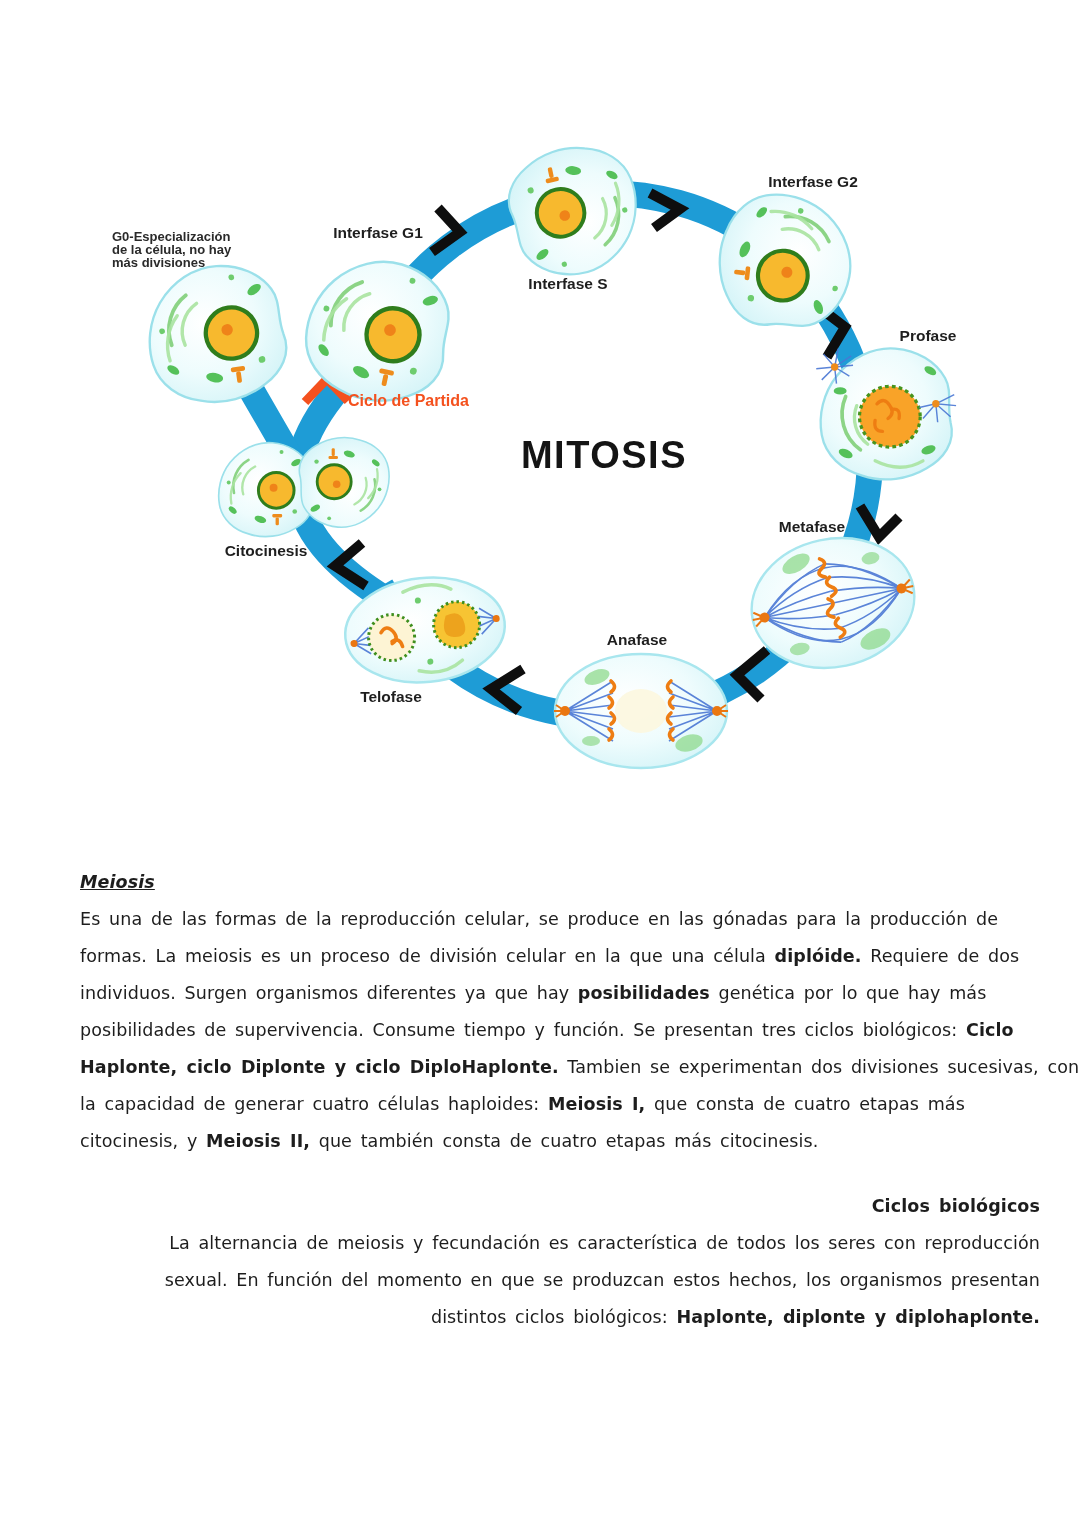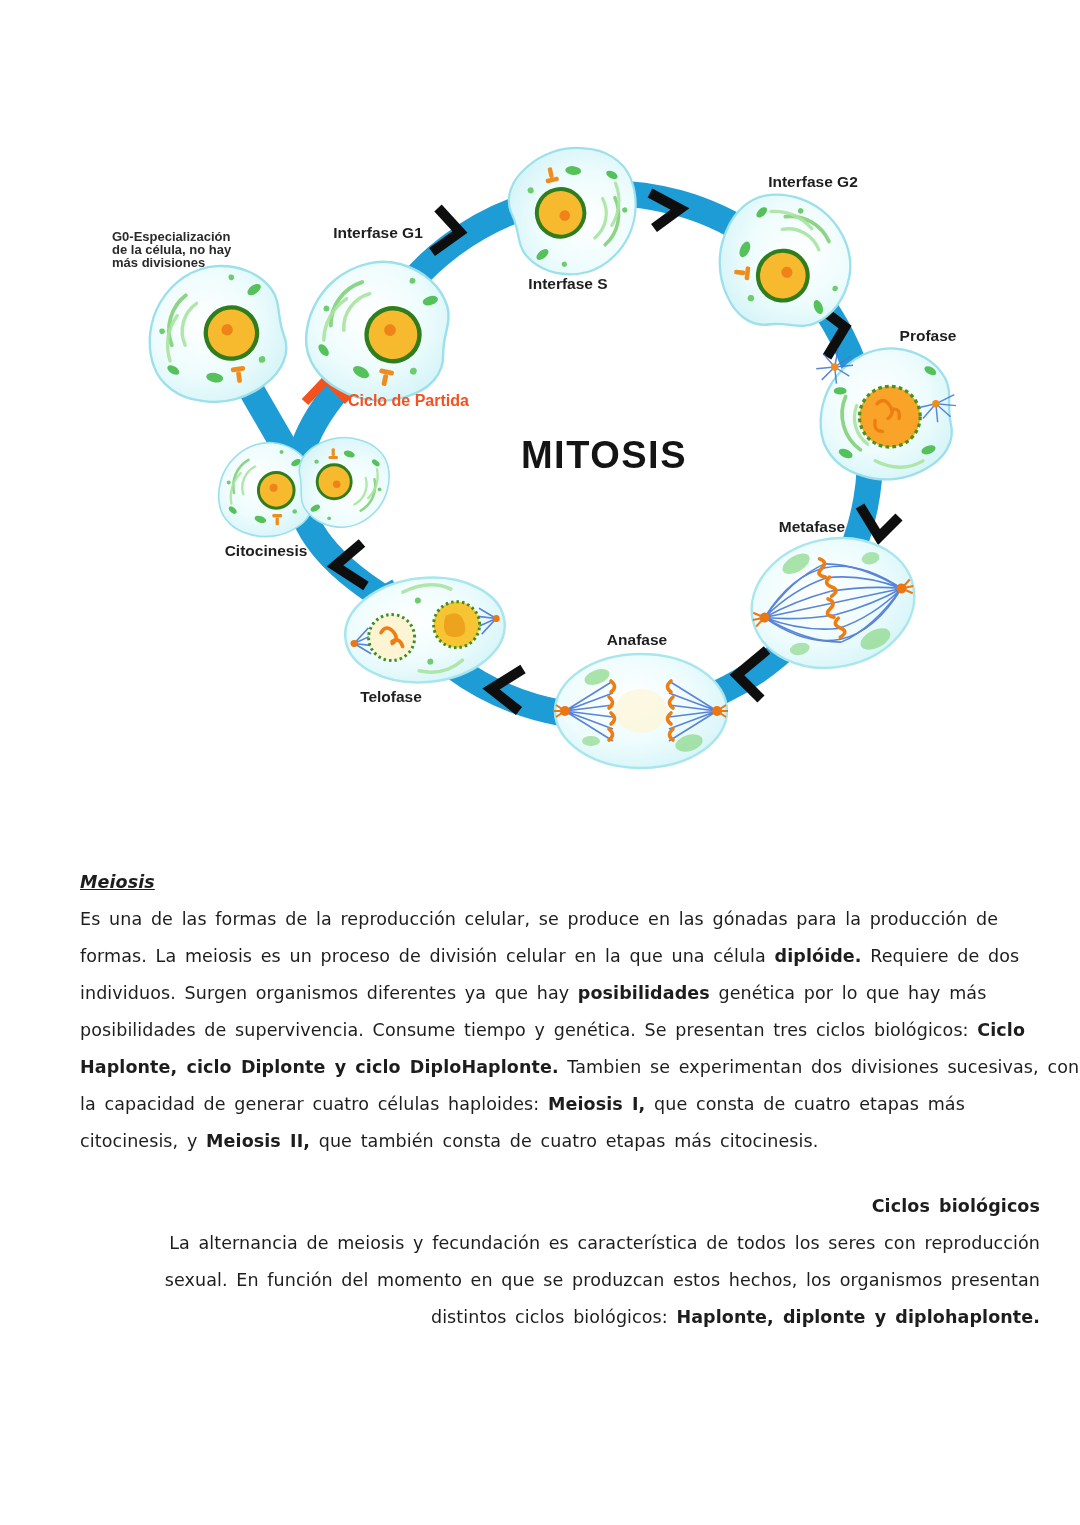--- a/index.html
+++ b/index.html
@@ -197,21 +197,21 @@
   </g>
 </svg>
 </div>
 
 <section class="notes" id="meiosis">
   <div class="heading u">Meiosis</div>
   <div>
       <div class="hw-line"><span>Es una de las formas de la reproducción celular, se produce en las gónadas para la producción de</span></div>
       <div class="hw-line"><span>formas. La meiosis es un proceso de división celular en la que una célula </span><span class="b">diplóide.</span><span> Requiere de dos</span></div>
       <div class="hw-line"><span>individuos. Surgen organismos diferentes ya que hay </span><span class="b">posibilidades</span><span> genética por lo que hay más</span></div>
-      <div class="hw-line"><span>posibilidades de supervivencia. Consume tiempo y genética. Se presentan tres ciclos biológicos: </span><span class="b">Ciclo</span></div>
+      <div class="hw-line"><span>posibilidades de supervivencia. Consume tiempo y función. Se presentan tres ciclos biológicos: </span><span class="b">Ciclo</span></div>
       <div class="hw-line"><span class="b">Haplonte, ciclo Diplonte y ciclo DiploHaplonte.</span><span> Tambien se experimentan dos divisiones sucesivas, con</span></div>
       <div class="hw-line"><span>la capacidad de generar cuatro células haploides: </span><span class="b">Meiosis I,</span><span> que consta de cuatro etapas más</span></div>
       <div class="hw-line"><span>citocinesis, y </span><span class="b">Meiosis II,</span><span> que también consta de cuatro etapas más citocinesis.</span></div>
     </div>
 </section>
 
 <section class="notes" id="ciclos">
   <div class="heading">Ciclos biológicos</div>
   <div>
       <div class="hw-line"><span>La alternancia de meiosis y fecundación es característica de todos los seres con reproducción</span></div>

